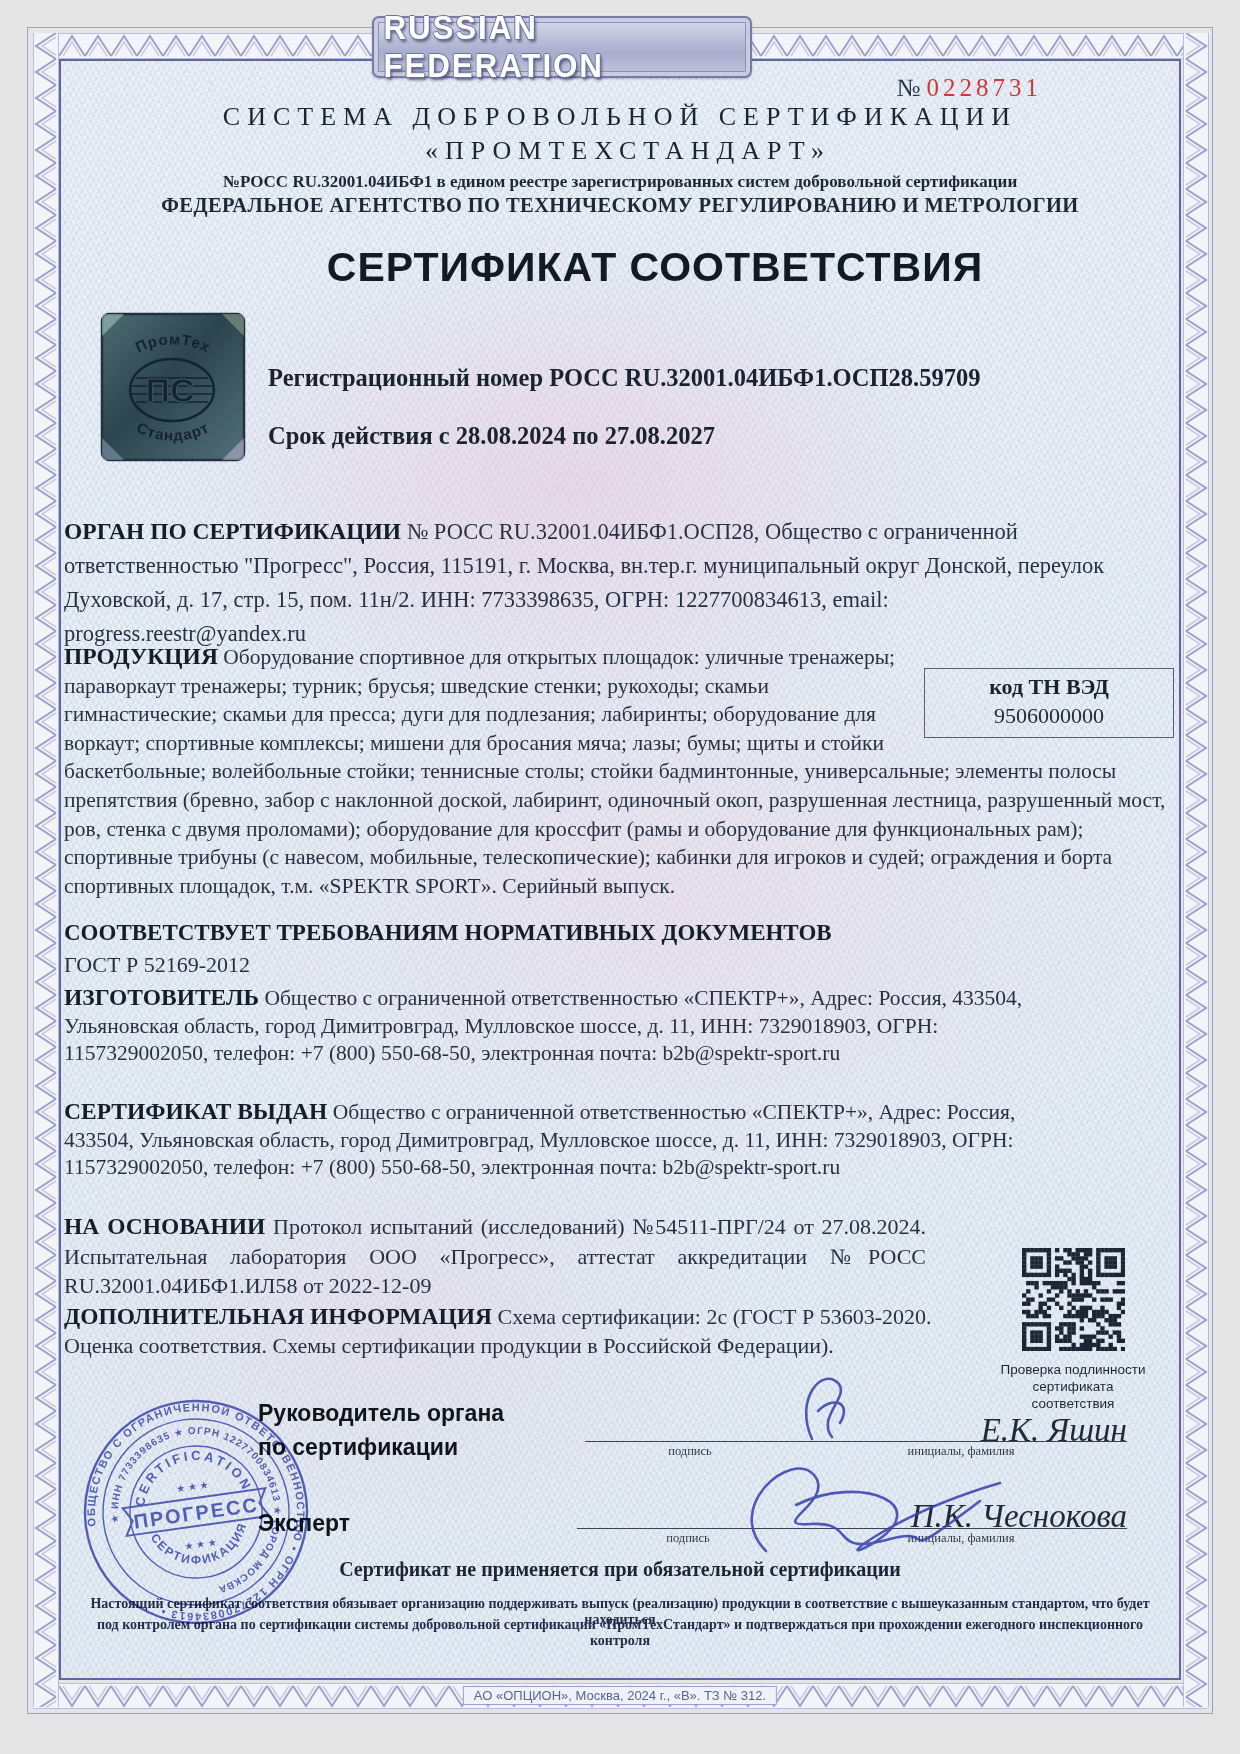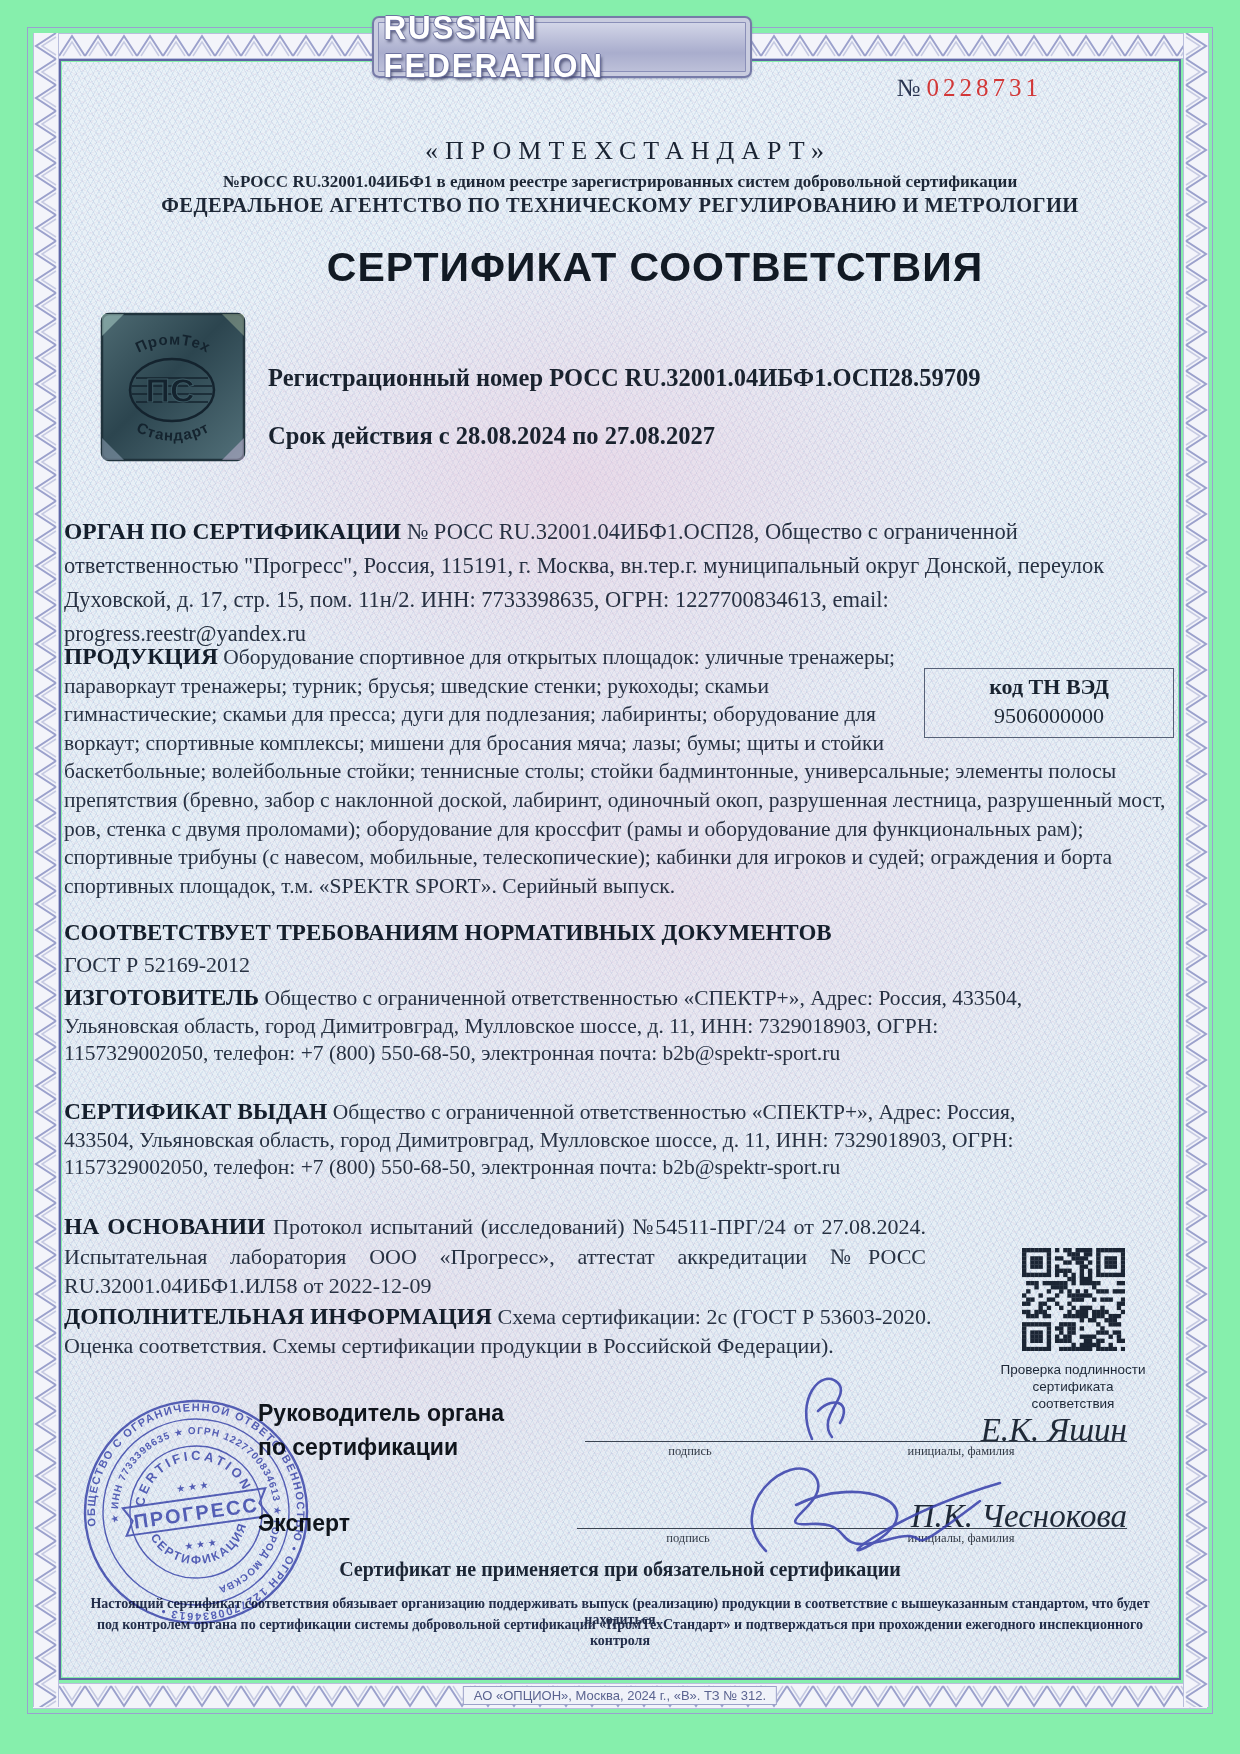--- a/index.html
+++ b/index.html
@@ -1,16 +1,16 @@
 <!DOCTYPE html>
 <html><head>
 <meta charset="utf-8">
 <style>
   html,body{margin:0;padding:0;background:#ffffff;}
-  .page{position:relative;width:1240px;height:1754px;background:#86efac;overflow:hidden;
+  .page{position:relative;width:1240px;height:1754px;background:#e5e5e5;overflow:hidden;
         font-family:"Liberation Serif","DejaVu Serif",serif;color:#273142;}
   
   .outerline{position:absolute;left:27px;right:27px;top:27px;bottom:40px;border:1.5px solid #9aa0cf;}
   .band{position:absolute;background:#f3f4fa;border-top:1px solid #b9bedd;border-bottom:1px solid #b9bedd;}
   .band-top{left:33px;top:33px;width:1174px;height:24px;}
   .band-bottom{left:33px;top:1683px;width:1174px;height:24px;}
   .band-left{left:33px;top:33px;width:24px;height:1674px;border:none;border-left:1px solid #b9bedd;border-right:1px solid #b9bedd;}
   .band-right{left:1183px;top:33px;width:24px;height:1674px;border:none;border-left:1px solid #b9bedd;border-right:1px solid #b9bedd;}
   .frame{position:absolute;left:59px;right:59px;top:59px;bottom:74px;border:2px solid #5f66a4;}
   .frame::after{content:"";position:absolute;inset:2px;border:1px solid #8288ba;}
@@ -134,20 +134,21 @@
   <div class="frame"></div>
   <div class="guilloche"></div>
 
   <div class="banner">
     <span>RUSSIAN FEDERATION</span>
   </div>
   <div class="certno">
     <span>№</span>
     <span class="red">0228731</span>
   </div>
+  <div class="h-center h-sys1">СИСТЕМА ДОБРОВОЛЬНОЙ СЕРТИФИКАЦИИ</div>
   <div class="h-center h-sys2">«ПРОМТЕХСТАНДАРТ»</div>
   <div class="h-center h-reg">№РОСС RU.32001.04ИБФ1 в едином реестре зарегистрированных систем добровольной сертификации</div>
   <div class="h-center h-agency">ФЕДЕРАЛЬНОЕ АГЕНТСТВО ПО ТЕХНИЧЕСКОМУ РЕГУЛИРОВАНИЮ И МЕТРОЛОГИИ</div>
   <div class="h-center title">СЕРТИФИКАТ СООТВЕТСТВИЯ</div>
 
   <svg class="holo" width="146" height="150" viewBox="0 0 146 150">
     <defs>
       <linearGradient id="hg" x1="0" y1="0" x2="1" y2="1">
         <stop offset="0" stop-color="#4d6a72"></stop>
           <stop offset=".45" stop-color="#2c454f"></stop>

